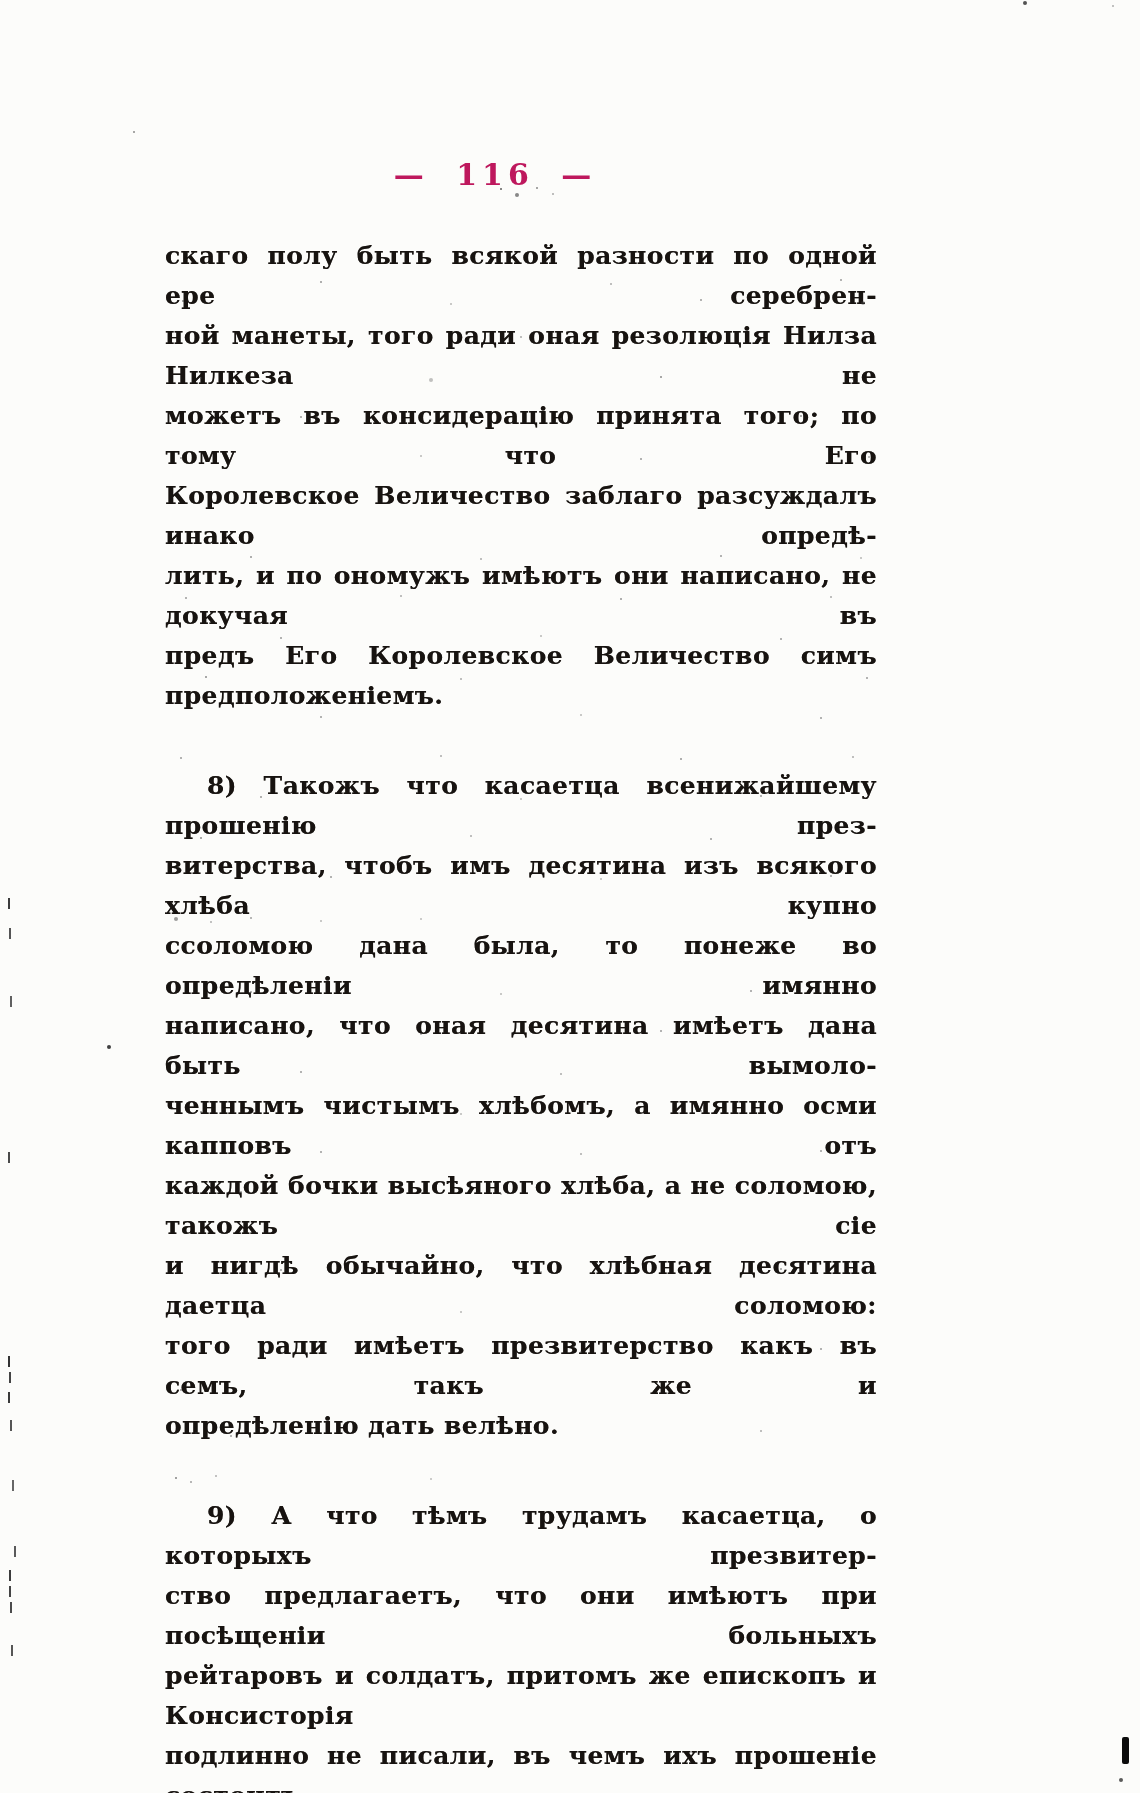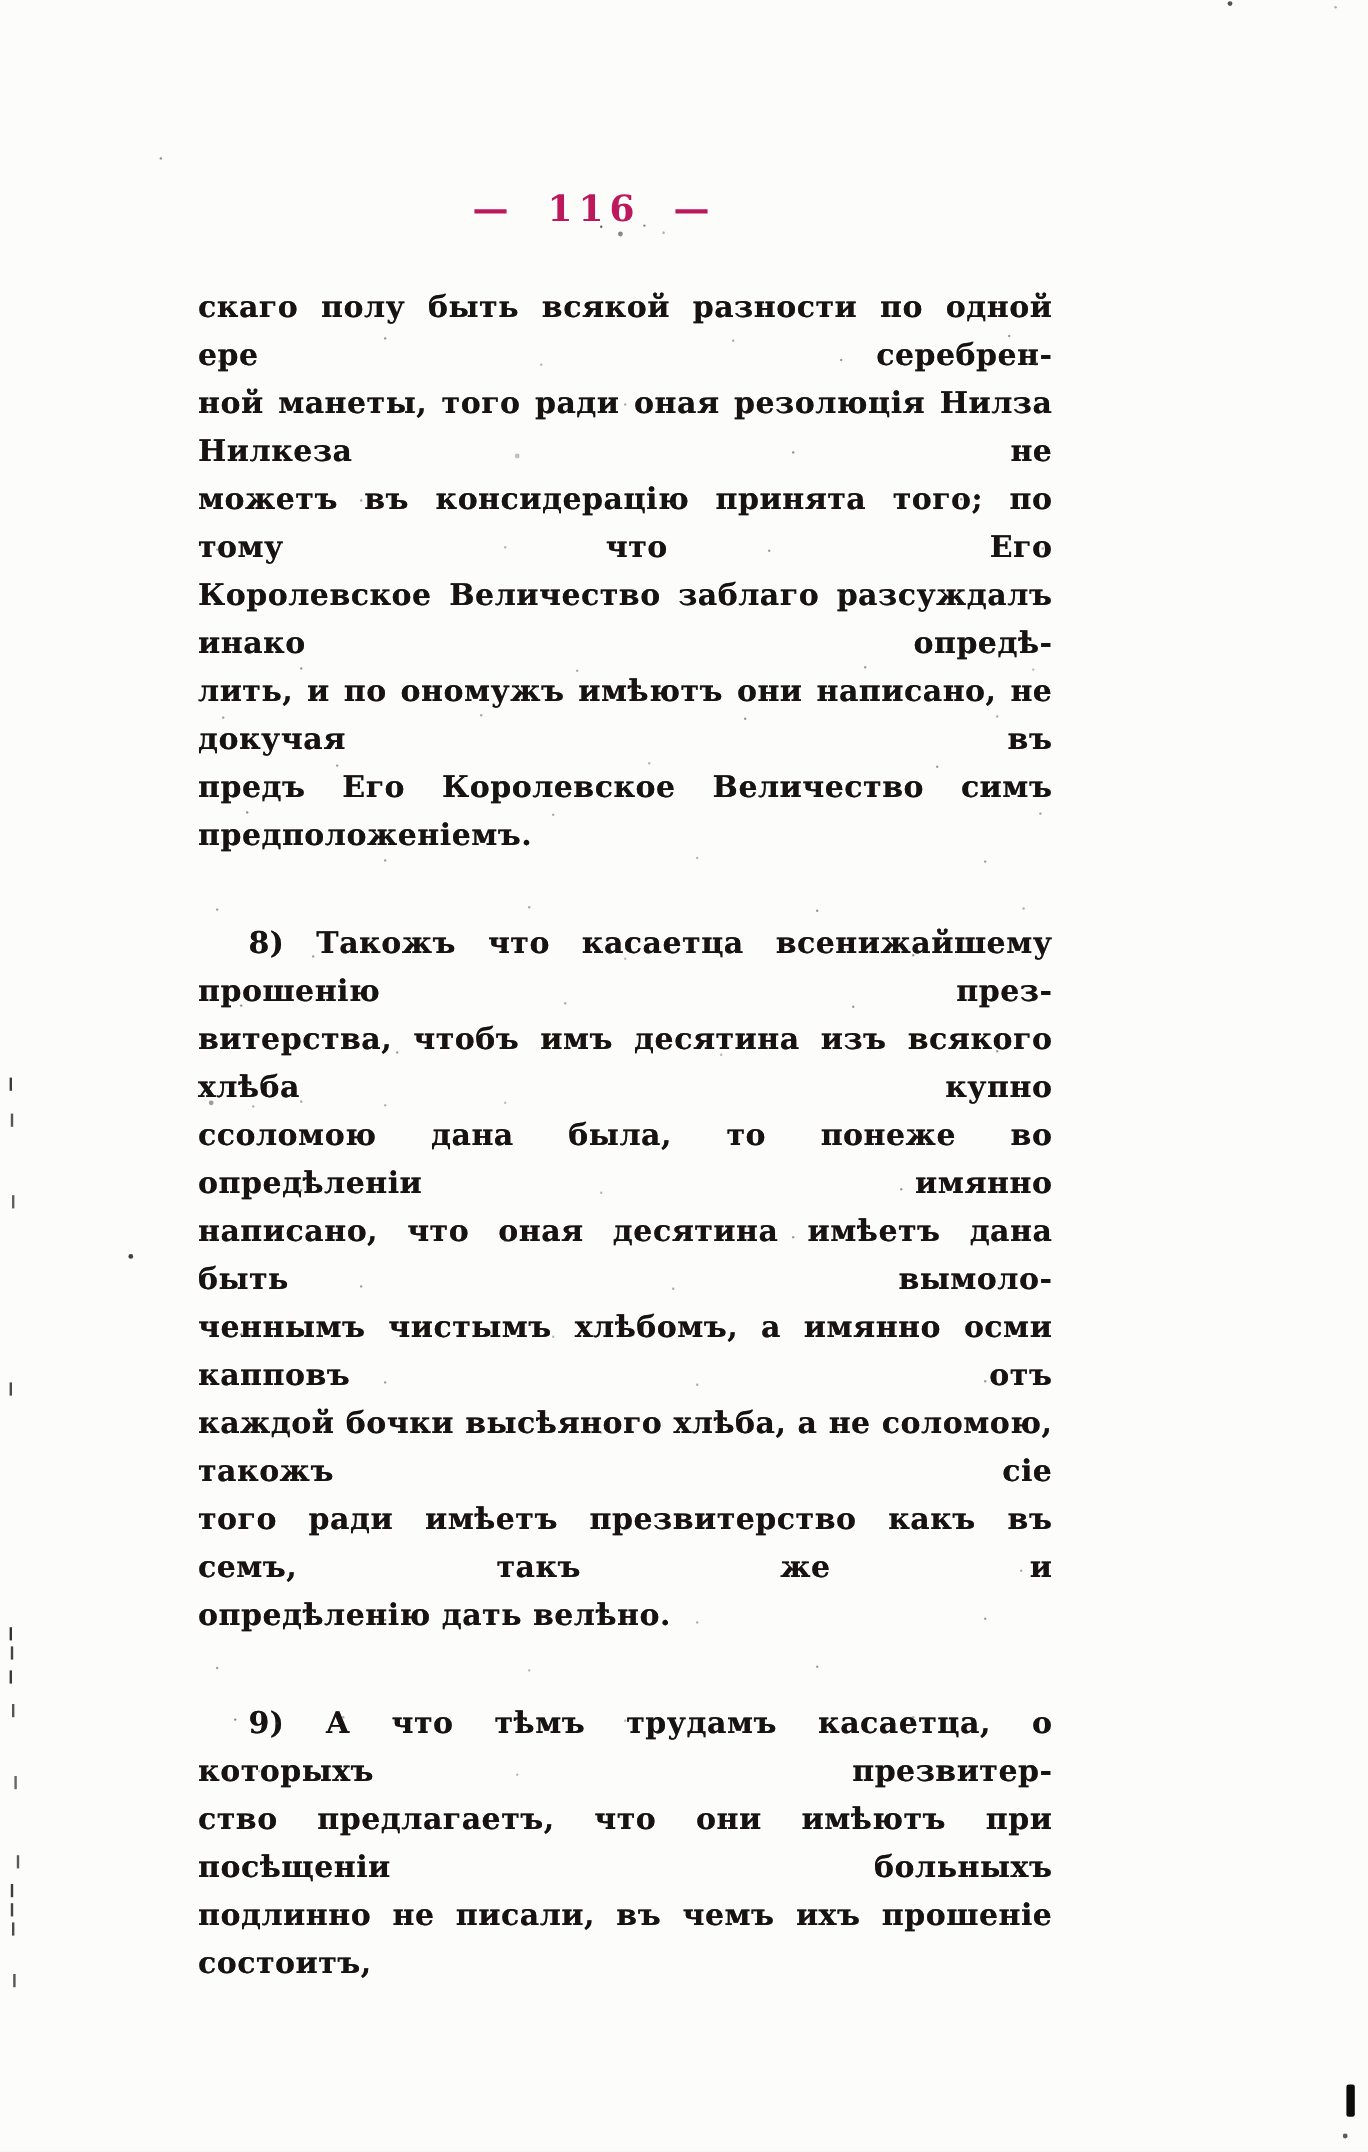--- a/index.html
+++ b/index.html
@@ -219,26 +219,28 @@
         <div class="line">лить, и по ономужъ имѣютъ они написано, не докучая въ</div>
         <div class="line">предъ Его Королевское Величество симъ предположеніемъ.</div>
       </div>
       <div class="para indent">
         <div class="line">8) Такожъ что касаетца всенижайшему прошенію през-</div>
         <div class="line">витерства, чтобъ имъ десятина изъ всякого хлѣба купно</div>
         <div class="line">ссоломою дана была, то понеже во опредѣленіи имянно</div>
         <div class="line">написано, что оная десятина имѣетъ дана быть вымоло-</div>
         <div class="line">ченнымъ чистымъ хлѣбомъ, а имянно осми капповъ отъ</div>
         <div class="line">каждой бочки высѣяного хлѣба, а не соломою, такожъ сіе</div>
+        <div class="line">и нигдѣ обычайно, что хлѣбная десятина даетца соломою:</div>
         <div class="line">того ради имѣетъ презвитерство какъ въ семъ, такъ же и</div>
         <div class="line short">опредѣленію дать велѣно.</div>
       </div>
       <div class="para indent">
         <div class="line">9) А что тѣмъ трудамъ касаетца, о которыхъ презвитер-</div>
         <div class="line">ство предлагаетъ, что они имѣютъ при посѣщеніи больныхъ</div>
+        <div class="line">рейтаровъ и солдатъ, притомъ же епископъ и Консисторія</div>
         <div class="line">подлинно не писали, въ чемъ ихъ прошеніе состоитъ,</div>
       </div>
     </div>
 
   <div class="specks"></div>
   <div class="margin-ticks"></div>
   <div class="ink-bar"></div>
 </div>
 
 </body></html>

